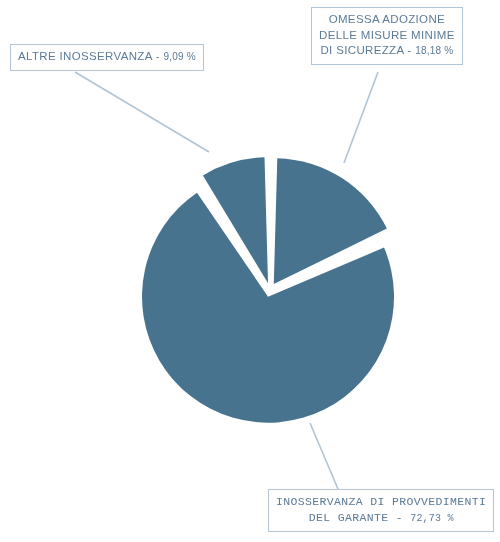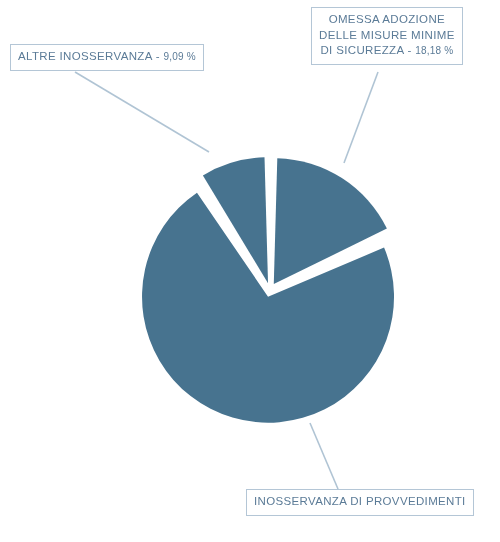--- a/index.html
+++ b/index.html
@@ -51,23 +51,24 @@
     left: 10px;
     top: 44px;
     text-align: left;
   }
   #callout-omessa {
     left: 311px;
     top: 7px;
     text-align: center;
   }
   #callout-inosservanza {
-    left: 246px;
+    left: 268px;
     top: 489px;
     text-align: center;
+    font-family: Liberation Mono, monospace;
   }
 </style>
 </head>
 <body>
 
 <div id="chart-root">
 
   <svg id="chart-svg" viewBox="0 0 500 542">
 
     <line x1="75" y1="72" x2="209" y2="152" stroke="#b0c4d4" stroke-width="1.6"></line>
@@ -84,15 +85,16 @@
   </div>
 
   <div class="callout" id="callout-omessa">
     <span class="line">OMESSA ADOZIONE</span>
     <span class="line">DELLE MISURE MINIME</span>
     <span class="line"><span>DI SICUREZZA - </span><span class="pct">18,18 %</span></span>
   </div>
 
   <div class="callout" id="callout-inosservanza">
     <span class="line">INOSSERVANZA DI PROVVEDIMENTI</span>
+    <span class="line"><span>DEL GARANTE - </span><span class="pct">72,73 %</span></span>
   </div>
 
 </div>
 
 </body></html>

